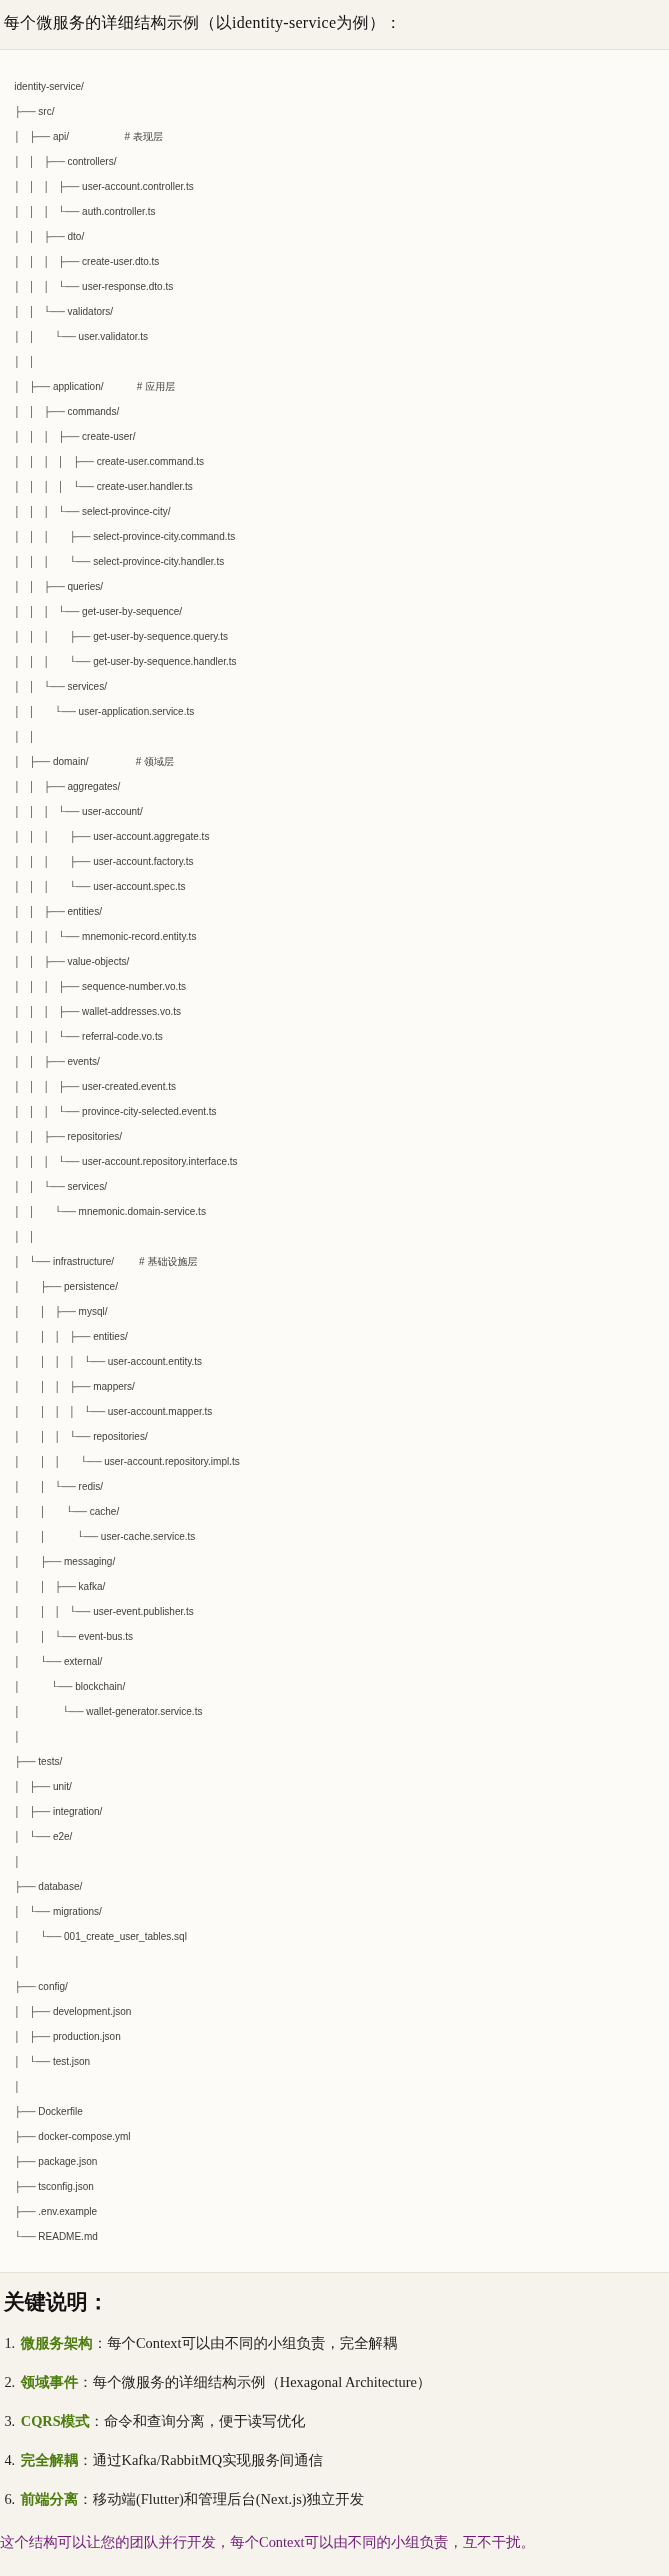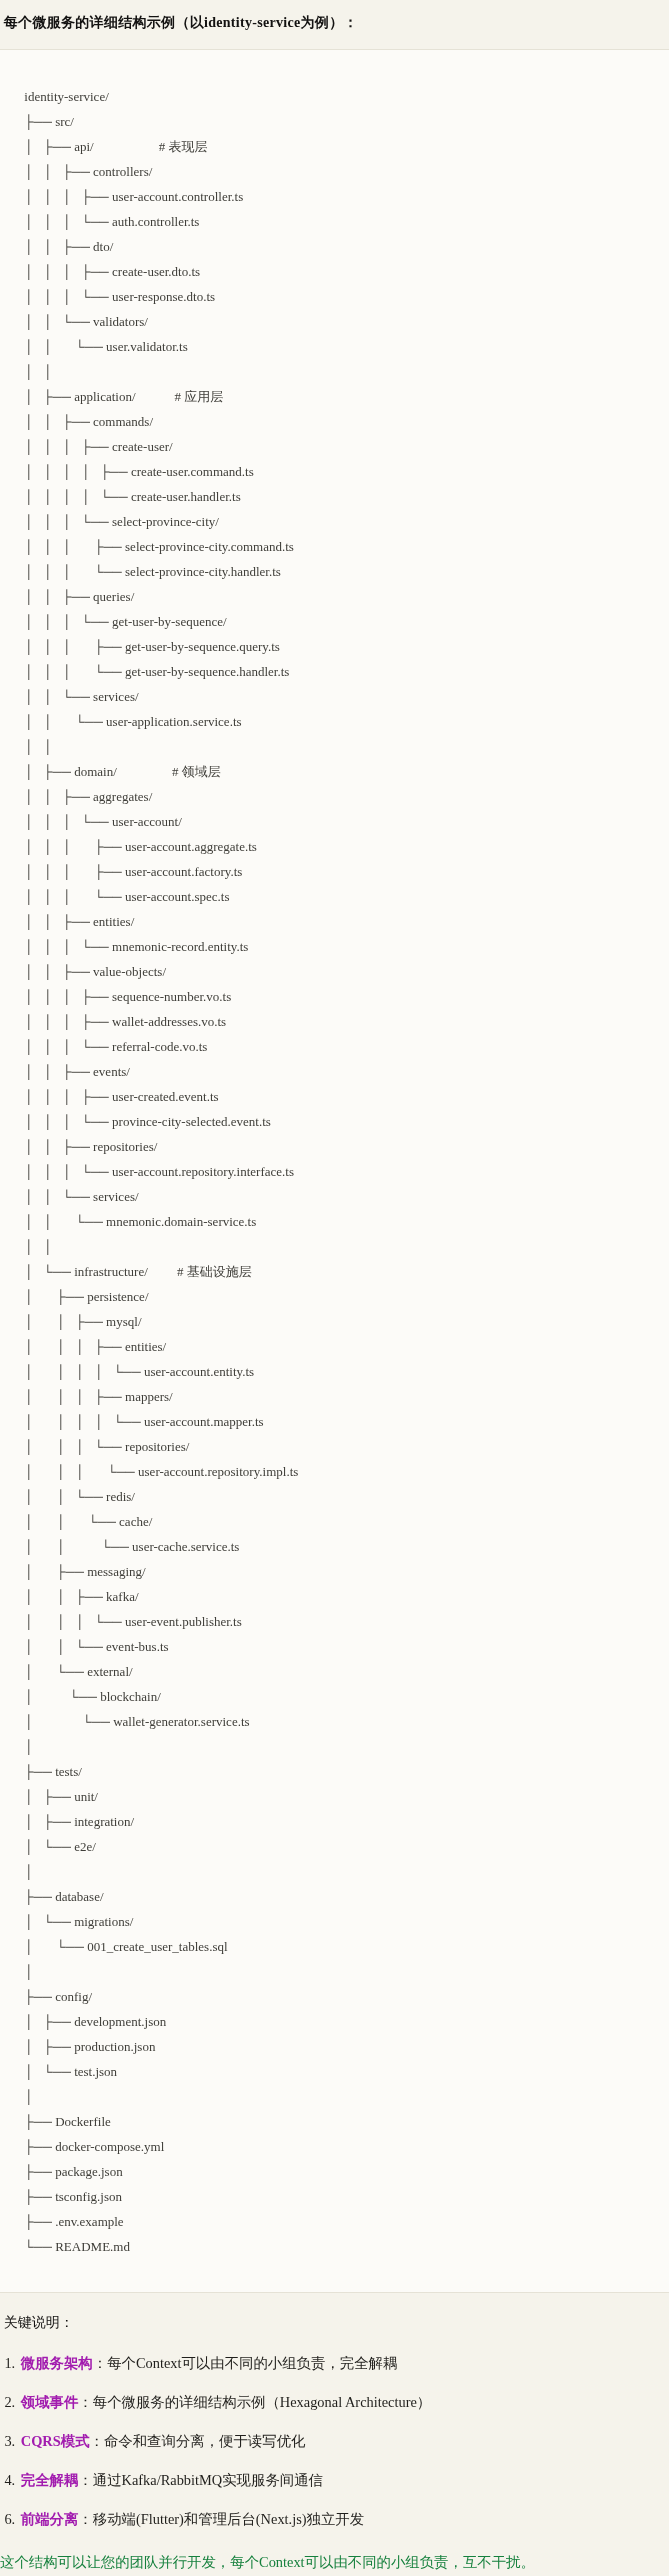--- a/index.html
+++ b/index.html
@@ -5,55 +5,55 @@
   html, body { margin: 0; padding: 0; }
   body {
     width: 669px; height: 2576px; overflow: hidden;
     background: #f5f3eb;
     color: #1f1e1b;
     font-family: "Liberation Serif", serif;
   }
   .page { position: relative; width: 669px; height: 2576px; }
   h1.title {
     margin: 8.8px 0 0 3.8px;
-    font-size: 14px; line-height: 27.5px; font-weight: 700;
+    font-size: 16px; line-height: 27.5px; font-weight: 400;
     color: #131211; letter-spacing: 0.3px;
   }
   .codeblock {
     margin-top: 12.5px;
     background: #fcfbf8;
     border-top: 0.6px solid #e5e2d6;
     border-bottom: 0.6px solid #e5e2d6;
     padding: 16.3px 5px 15px 6.3px;
   }
   pre.tree {
-    margin: 18px;
-    font-family: Liberation Serif, serif;
-    font-size: 13px;
+    margin: 8px;
+    font-family: Liberation Sans, sans-serif;
+    font-size: 10px;
     line-height: 25px;
     color: #3f3e39;
     white-space: pre;
   }
   h2.notes-h {
     margin: 16.3px 0 0 3.8px;
-    font-size: 14px; line-height: 27.5px; font-weight: 400;
+    font-size: 21px; line-height: 27.5px; font-weight: 700;
     color: #131211;
   }
   ol.notes {
     list-style: none;
     margin: 17.5px 0 0 0;
     padding: 0 0 0 4.4px;
     font-size: 14.4px;
   }
   ol.notes li { line-height: 19px; margin-bottom: 20px; color: #201f1c; }
   ol.notes .num { margin-right: 5.6px; }
-  ol.notes .term { font-weight: 700; color: #a21caf; }
+  ol.notes .term { font-weight: 700; color: #4d7c0f; }
   p.closing {
     margin: 23px 0 0 0;
-    font-size: 14.4px; line-height: 20px; color: #15803d;
+    font-size: 14.4px; line-height: 20px; color: #701a75;
   }
 </style>
 </head>
 <body>
 
 <div class="page">
 
   <h1 class="title">每个微服务的详细结构示例（以identity-service为例）：</h1>
 
   <div class="codeblock">

